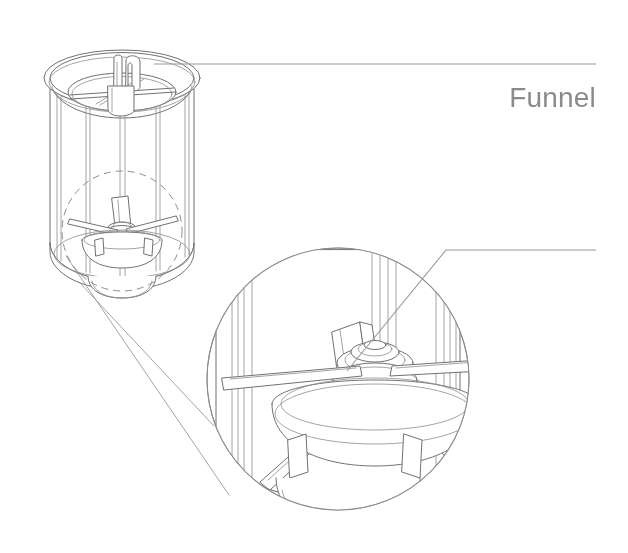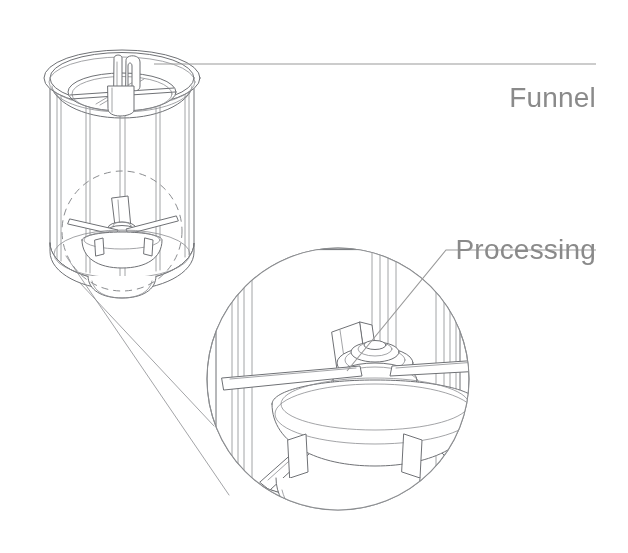--- a/index.html
+++ b/index.html
@@ -224,16 +224,15 @@
       <path class="lead" d="M154,64 L596,64"></path>
       <path class="lead" d="M347,371 L446,250 L596,250"></path>
     </g>
   </svg>
 
   <div class="label-block" id="label-funnel">
     <span class="label-line">Funnel</span>
   </div>
 
   <div class="label-block" id="label-blades">
-    <span class="label-line">Processing</span>
   </div>
 
 </div>
 
 </body></html>

